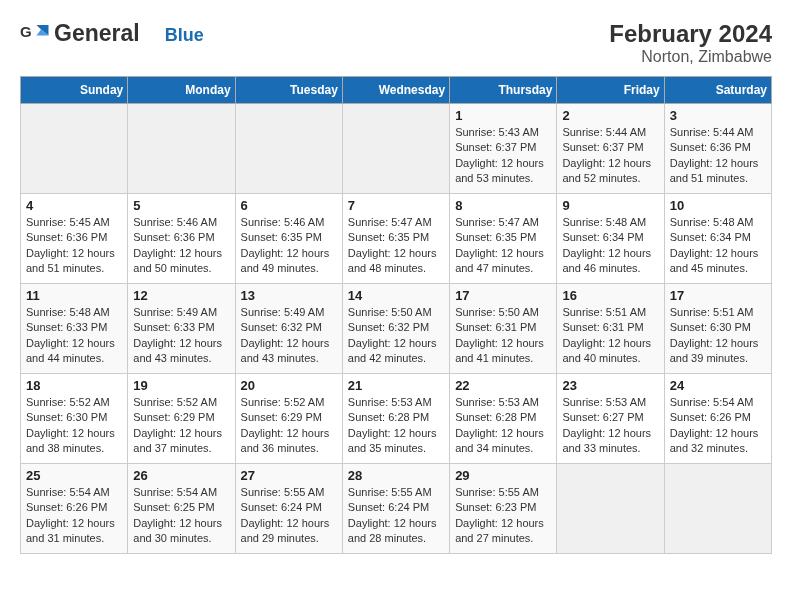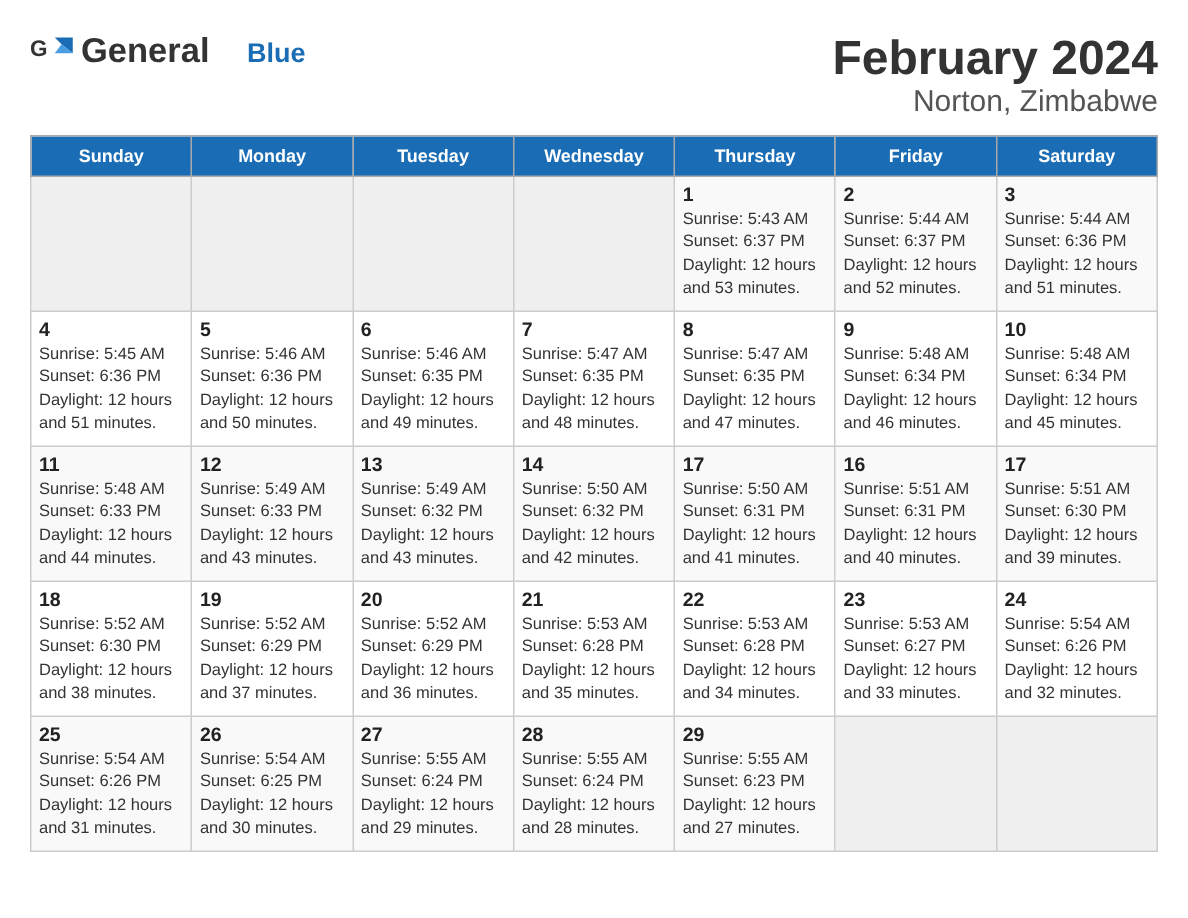--- a/index.html
+++ b/index.html
@@ -33,40 +33,40 @@
       padding-left: 25px;
     }
     .logo-icon {
       width: 30px;
       height: 24px;
     }
     .title-area {
       text-align: right;
     }
     .month-title {
-      font-size: 32px;
+      font-size: 24px;
       font-weight: bold;
       color: #333;
     }
     .location-title {
-      font-size: 20px;
+      font-size: 16px;
       color: #555;
     }
     table {
       width: 100%;
       border-collapse: collapse;
       table-layout: fixed;
     }
     thead tr th {
       background-color: #1a6db5;
       color: #fff;
       font-size: 12px;
       font-weight: bold;
       padding: 6px 4px;
-      text-align: center;
+      text-align: right;
       border: 1px solid #aaa;
     }
     tbody tr td {
       border: 1px solid #ccc;
       vertical-align: top;
       padding: 4px 5px;
       height: 90px;
       font-size: 10px;
       color: #333;
       background: #fff;

